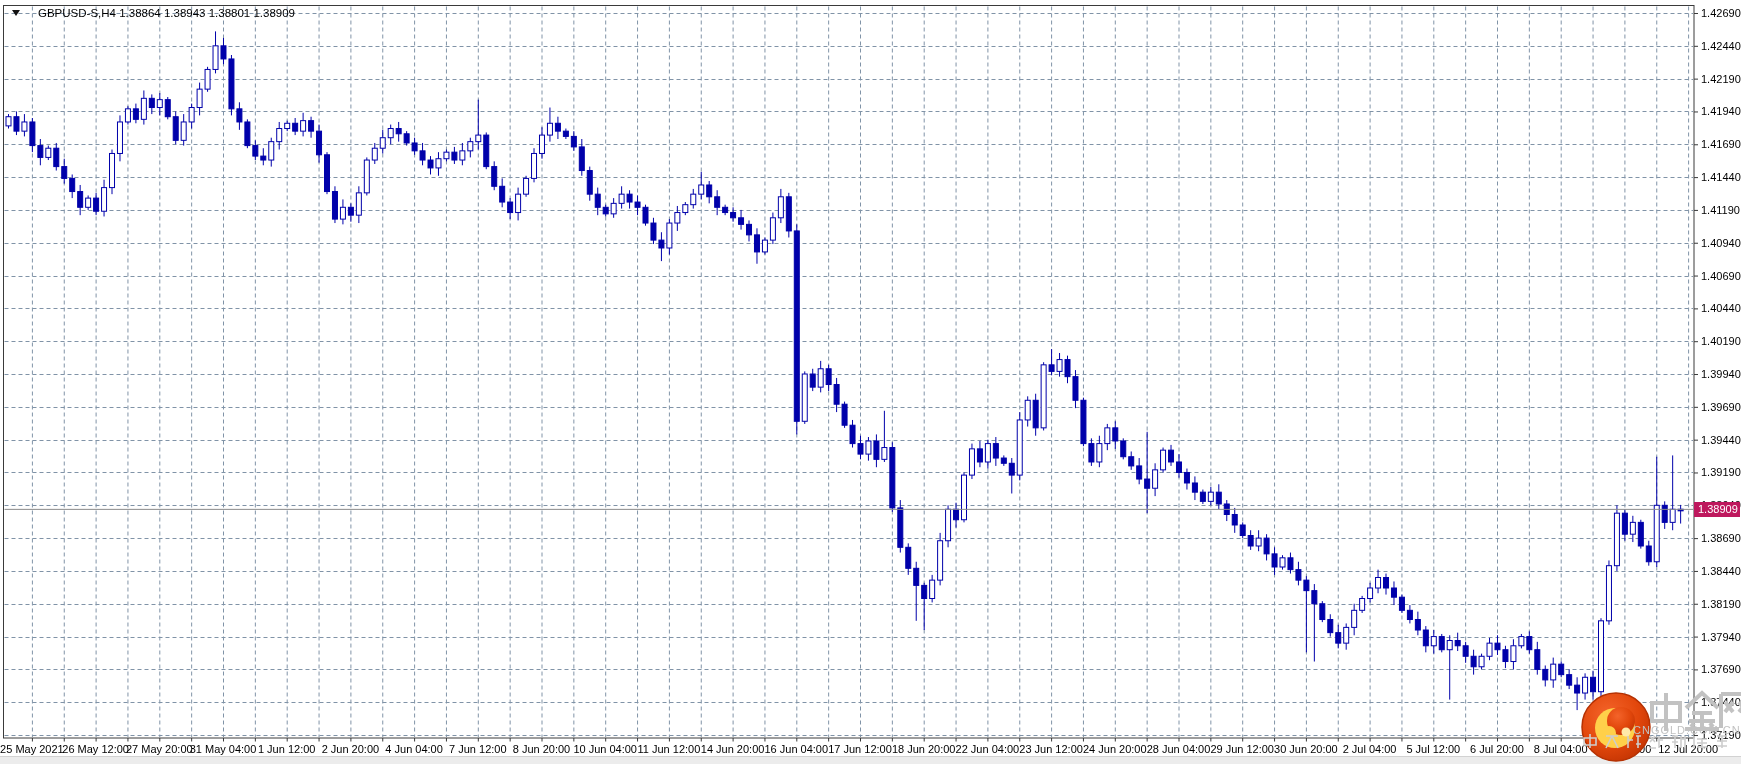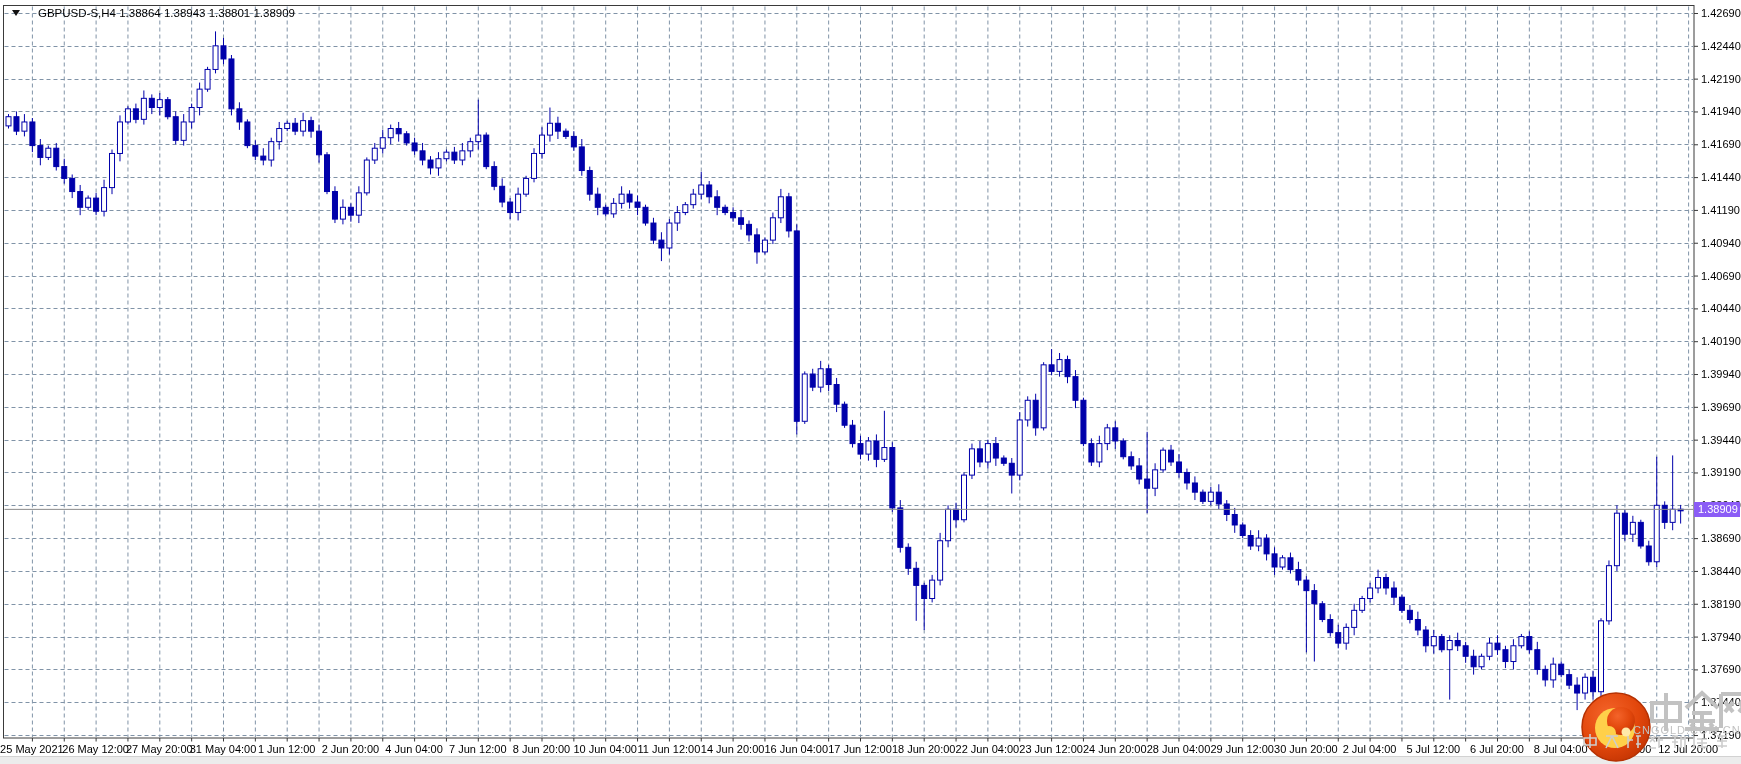--- a/index.html
+++ b/index.html
@@ -3,21 +3,21 @@
 <meta charset="utf-8">
 <style>
   html,body{margin:0;padding:0;background:#fff;}
   .stage{position:relative;width:1741px;height:764px;background:#ffffff;overflow:hidden;
          font-family:"Liberation Sans",sans-serif;}
   #chart{position:absolute;left:0;top:0;}
   .title{position:absolute;left:12px;top:7px;font-size:11.5px;color:#000;display:flex;
          align-items:center;gap:18px;z-index:6;white-space:nowrap;}
   .tri{width:0;height:0;border-left:4.5px solid transparent;border-right:4.5px solid transparent;
        border-top:6px solid #111;display:inline-block;}
-  .price-tag{position:absolute;left:1694px;top:501px;width:46px;height:15px;background:#8b5cf6;
+  .price-tag{position:absolute;left:1694px;top:501px;width:46px;height:15px;background:#be185d;
              color:#fff;font-size:11px;line-height:15px;text-align:left;padding-left:4px;
              box-sizing:border-box;z-index:7;letter-spacing:0;}
   .watermark{position:absolute;left:1540px;top:656px;width:201px;height:108px;z-index:5;
              pointer-events:none;}
   .sr{position:absolute;width:1px;height:1px;overflow:hidden;clip:rect(0 0 0 0);white-space:nowrap;}
   .bottom-strip{position:absolute;left:0;top:756px;width:1741px;height:8px;background:#ececec;
                 border-top:1px solid #d2d2d2;z-index:4;}
 </style>
 </head>
 <body>

